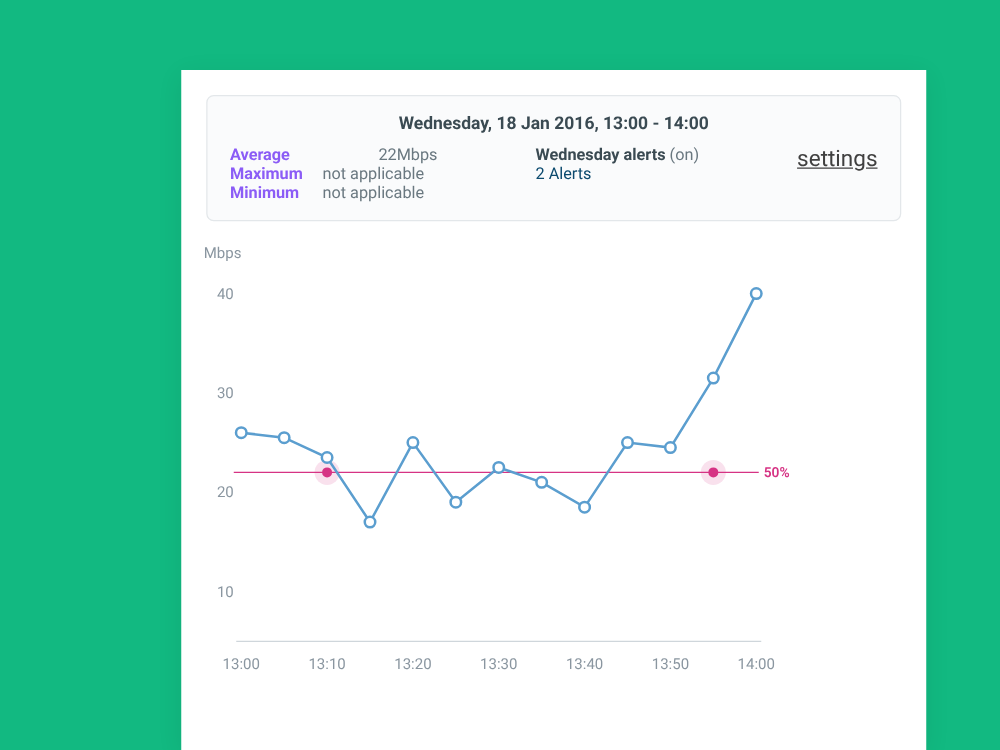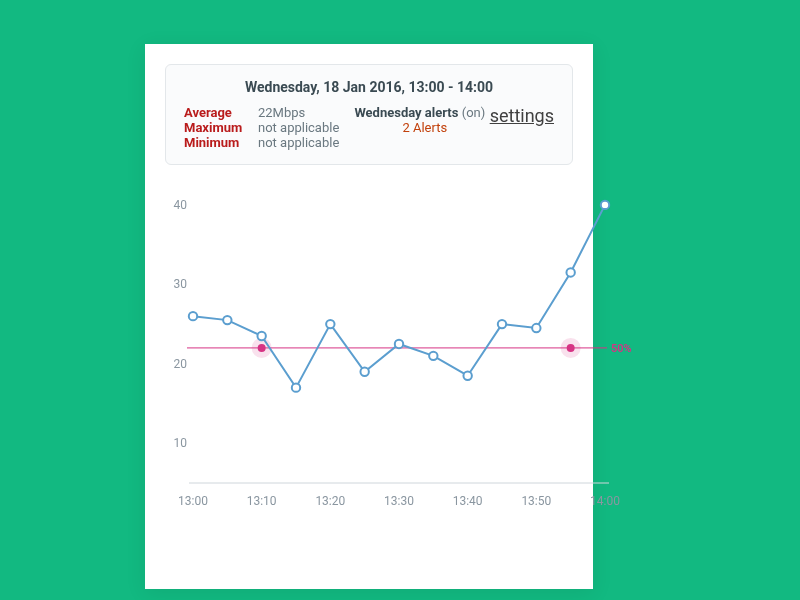--- a/index.html
+++ b/index.html
@@ -7,22 +7,22 @@
     font-family: -apple-system, BlinkMacSystemFont, "Segoe UI", Roboto, "Helvetica Neue", Arial, sans-serif;
     background: #12b981;
     width: 800px;
     height: 600px;
     overflow: hidden;
     position: relative;
   }
   .card {
     position: absolute;
     left: 145px;
-    top: 44px;
-    width: 448px;
+    top: 56px;
+    width: 596px;
     height: 545px;
     background: #fff;
     box-shadow: 0 4px 20px rgba(0,0,0,0.08);
     padding: 20px 20px 0 20px;
   }
   .summary {
     border: 1px solid #e3e7ea;
     border-radius: 6px;
     background: #fafbfc;
     padding: 14px 18px 14px 18px;
@@ -35,28 +35,28 @@
     margin-bottom: 10px;
   }
   .summary-grid {
     display: flex;
     justify-content: space-between;
     font-size: 13px;
     color: #4a5a62;
   }
   .kv-block { }
   .kv { display: flex; }
-  .kv .k { font-weight: 700; color: #b91c1c; width: 74px; }
+  .kv .k { font-weight: 700; color: #8b5cf6; width: 74px; }
   .kv .v { color: #6a7880; }
-  .kv.avg .v { width: 92px; }
+  .kv.avg .v { text-align: right; width: 92px; }
   .alerts-block { }
   .alerts-line1 { color: #3a4a52; }
   .alerts-line1 .lbl { font-weight: 700; }
   .alerts-line1 .state { font-weight: 400; color: #6a7880; text-align: right; }
-  .alerts-count { color: #c2410c; margin-left: 48px; }
+  .alerts-count { color: #0c4a6e; }
   .settings-link {
     color: #404040;
     text-decoration: underline;
     font-size: 18px;
     cursor: pointer;
   }
   .chart-wrap {
     margin-top: 18px;
     position: relative;
   }
@@ -105,20 +105,21 @@
         </div>
         <div class="alerts-count">2 Alerts</div>
       </div>
       <div>
         <a class="settings-link">settings</a>
       </div>
     </div>
   </div>
 
   <div class="chart-wrap">
+    <div class="ylabel">Mbps</div>
     <svg id="chart-svg" width="470" height="340">
         <text x="22" y="264.2702702702703" text-anchor="end" class="tick-label">10</text>
         <text x="22" y="184.81081081081078" text-anchor="end" class="tick-label">20</text>
         <text x="22" y="105.35135135135135" text-anchor="end" class="tick-label">30</text>
         <text x="22" y="25.891891891891895" text-anchor="end" class="tick-label">40</text>
         <line x1="24" x2="444" y1="300" y2="300" class="axis-line"></line>
         <text x="28" y="322" text-anchor="middle" class="tick-label">13:00</text>
         <text x="96.66666666666666" y="322" text-anchor="middle" class="tick-label">13:10</text>
         <text x="165.33333333333331" y="322" text-anchor="middle" class="tick-label">13:20</text>
         <text x="234" y="322" text-anchor="middle" class="tick-label">13:30</text>

